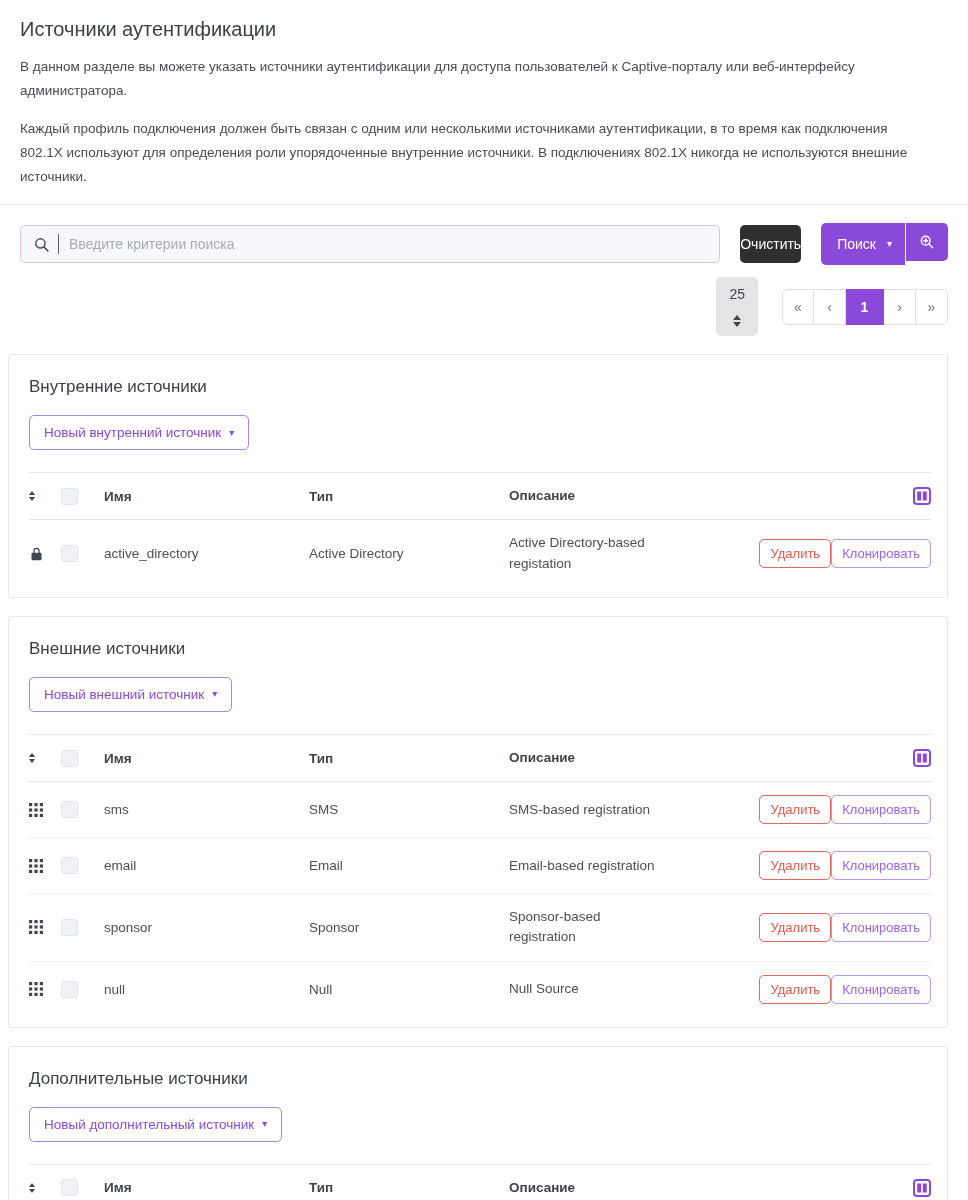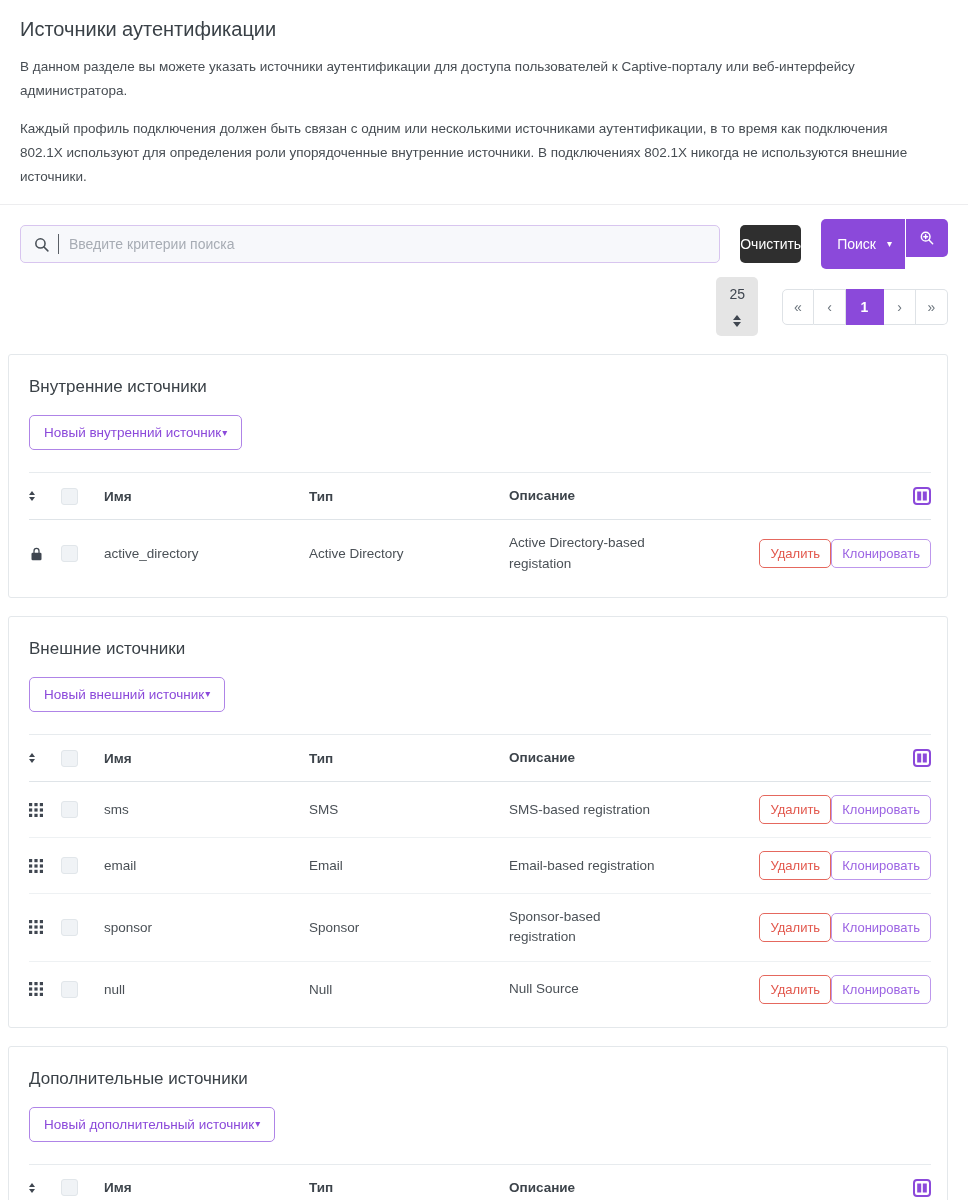--- a/index.html
+++ b/index.html
@@ -46,21 +46,21 @@
   }
   .search-input::placeholder { color: #a7acb4; }
   .btn { cursor: pointer; font-family: "Liberation Sans", sans-serif; }
   .btn-dark {
     height: 38px; padding: 0 0;
     background: #2f2f2f; color: #fff; border: 0;
     border-radius: 5px; font-size: 14px;
   }
   .btn-group { display: flex; }
   .btn-search {
-    height: 50px; padding: 0 13px 0 16px;
+    height: 42px; padding: 0 13px 0 16px;
     background: #8b49da; color: #fff; border: 0;
     border-radius: 5px 0 0 5px; font-size: 14px;
     display: flex; align-items: center; gap: 11px;
   }
   .btn-advanced {
     height: 38px; width: 42px; margin-left: 1px;
     background: #8b49da; border: 0;
     border-radius: 0 5px 5px 0;
     display: flex; align-items: center; justify-content: center;
   }
@@ -101,21 +101,21 @@
     margin: 18px 20px 0 8px;
     padding: 22px 16px 10px 20px;
   }
   .card-title {
     font-size: 17px; font-weight: 400; color: #3a4147;
     margin: 0 0 18px 0;
   }
   .btn-new {
     background: #fff; border: 1px solid #af84e7; color: #8b49da;
     border-radius: 5px; padding: 9px 14px; font-size: 13.5px;
-    display: inline-flex; align-items: center; gap: 1px;
+    display: inline-flex; align-items: center; gap: 8px;
     margin-bottom: 22px;
   }
 
   .tbl { border-top: 1px solid #e7ebee; }
   .row {
     display: grid;
     grid-template-columns: 32px 43px 205px 200px 170px 1fr;
     align-items: center;
     padding: 13px 0;
     border-bottom: 1px solid #eef1f3;

